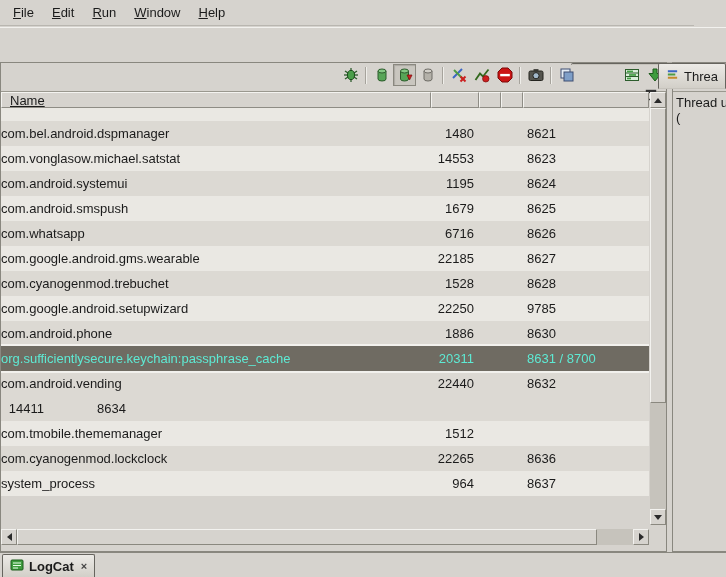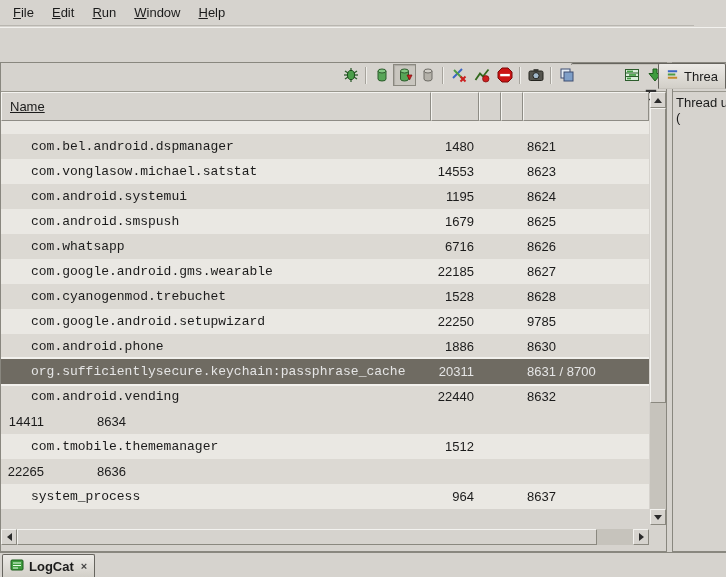--- a/index.html
+++ b/index.html
@@ -36,35 +36,35 @@
   .tb-btn{width:23px;height:22px;display:flex;align-items:center;justify-content:center;
     border:1px solid transparent;box-sizing:border-box;}
   .tb-btn.pressed{border-color:#8a887f;background:#c9c6bf;
     box-shadow:inset 1px 1px 1px rgba(0,0,0,.15);}
   .tb-sep{width:1px;height:17px;background:#a6a39c;border-right:1px solid #efeeea;margin:0 3px;}
   .tb-gap{width:42px;}
   .win-controls{display:flex;align-items:center;gap:8px;margin:0 8px 2px 16px;}
   .win-btn{width:14px;height:14px;display:flex;align-items:center;justify-content:center;}
   
   .panel-body{position:relative;height:460px;overflow:hidden;}
-  .thead{display:flex;height:29px;width:648px;text-decoration:underline;}
+  .thead{display:flex;height:16px;width:648px;text-decoration:underline;}
   .th{background:#d6d3ce;box-sizing:border-box;
     border-top:1px solid #f4f3f0;border-left:1px solid #f4f3f0;
     border-right:1px solid #8e8c85;border-bottom:1px solid #8e8c85;
     display:flex;align-items:center;}
   .th-name{width:430px;padding-left:8px;}
   .th-pid{width:48px;}  .th-a{width:22px;}  .th-b{width:22px;}  .th-port{flex:1;}
   .rows{width:648px;height:413px;overflow:hidden;}
   .partial-row{height:13px;background:#eae8e3;}
   .row{display:flex;height:25px;align-items:center;cursor:default;}
   .row.even{background:#dcd9d3;}
   .row.odd{background:#eae8e3;}
-  .row.selected{color:#e5e5e5;position:relative;z-index:2;outline:2px solid #f2f1ed;}
+  .row.selected{color:#5eead4;position:relative;z-index:2;outline:2px solid #f2f1ed;}
   .cell{white-space:nowrap;overflow:hidden;box-sizing:border-box;}
-  .cell-name{width:430px;padding-left:30px;font-family:Liberation Mono, monospace;}
+  .cell-name{width:430px;}
   .cell-pid{width:48px;text-align:right;padding-right:5px;}
   .cell-a{width:22px;} .cell-b{width:22px;}
   .cell-port{flex:1;padding-left:4px;}
   
   .vsb{position:absolute;right:0;top:0;width:16px;height:433px;background:#c6c3bc;}
   .hsb{position:absolute;left:0;top:437px;width:648px;height:16px;background:#c6c3bc;}
   .sb-btn,.sb-thumb{background:#d6d3ce;border:1px solid;box-sizing:border-box;
     border-color:#f3f2ef #8a887f #8a887f #f3f2ef;position:absolute;
     display:flex;align-items:center;justify-content:center;}
   .vsb .up{left:0;top:0;width:16px;height:16px;}
@@ -334,20 +334,21 @@
           <div class="cell cell-b"></div>
           <div class="cell cell-port">8634</div>
         </div>
         <div class="row odd">
           <div class="cell cell-name">com.tmobile.thememanager</div>
           <div class="cell cell-pid">1512</div>
           <div class="cell cell-a"></div>
           <div class="cell cell-b"></div>
         </div>
         <div class="row even">
+          <div class="cell cell-name">com.cyanogenmod.lockclock</div>
           <div class="cell cell-pid">22265</div>
           <div class="cell cell-a"></div>
           <div class="cell cell-b"></div>
           <div class="cell cell-port">8636</div>
         </div>
         <div class="row odd">
           <div class="cell cell-name">system_process</div>
           <div class="cell cell-pid">964</div>
           <div class="cell cell-a"></div>
           <div class="cell cell-b"></div>

